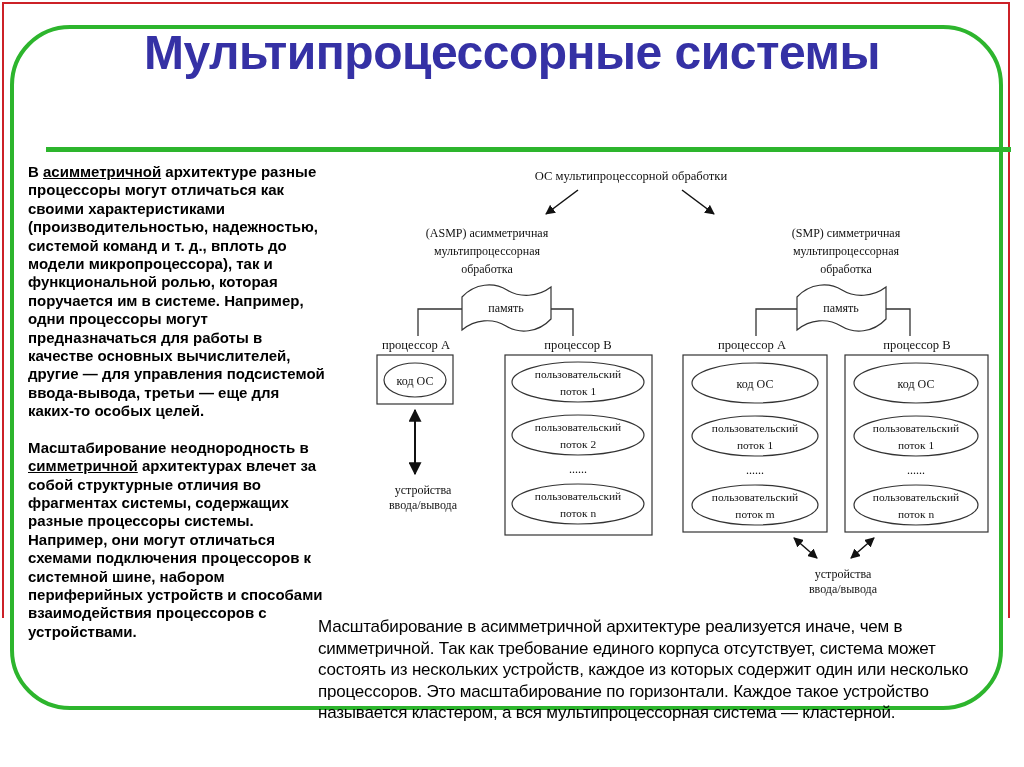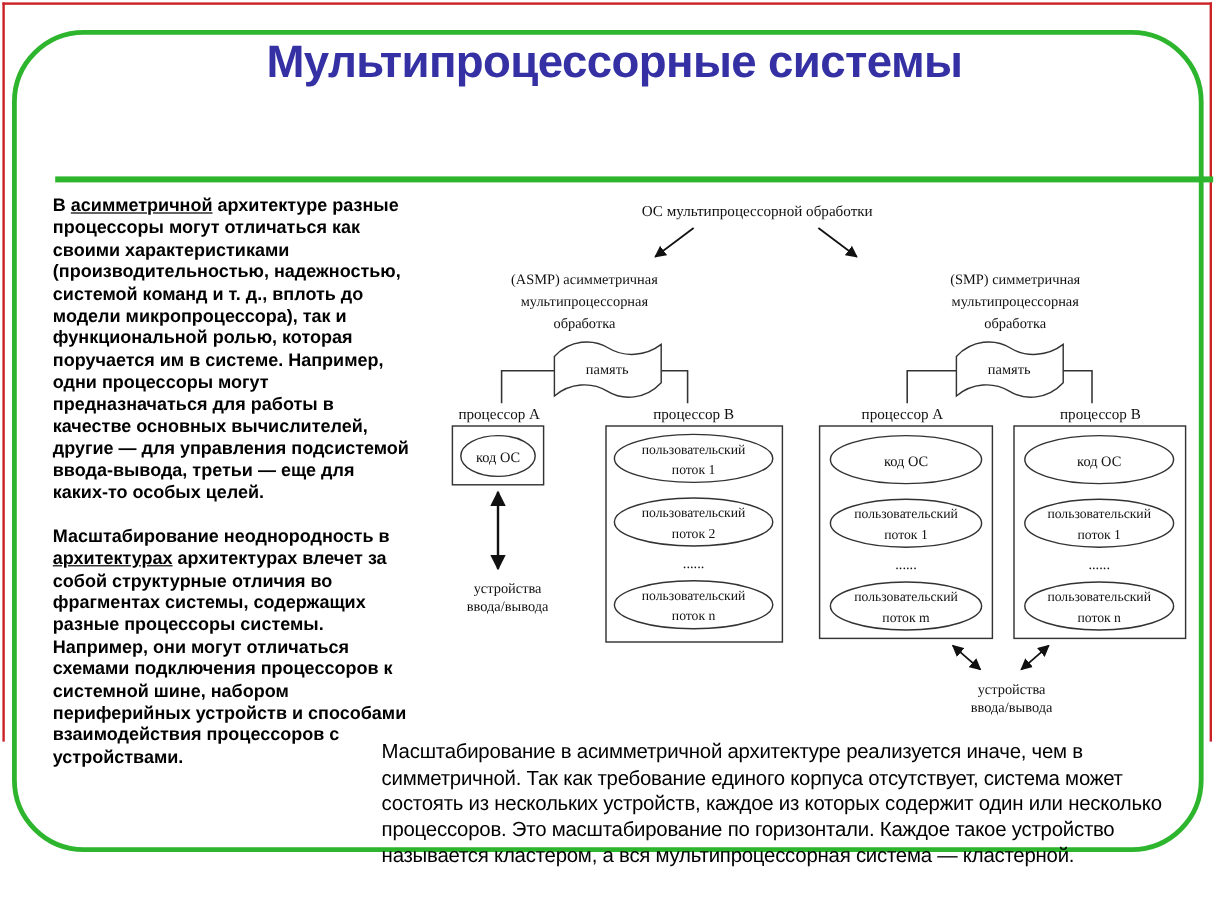--- a/index.html
+++ b/index.html
@@ -12,27 +12,27 @@
     border-top:2px solid #cc2127;border-left:2px solid #cc2127;border-right:2px solid #cc2127;
   }
   .green-frame{
     position:absolute;left:10px;top:25px;width:985px;height:677px;
     border:4px solid #2db52d;border-radius:60px;background:transparent;
   }
   .title-block{
     position:absolute;left:30px;top:29px;width:964px;text-align:center;
     color:#3531a5;font-weight:bold;
   }
-  .title-line1{font-size:38px;line-height:47px;letter-spacing:-0.5px;text-align:center;}
+  .title-line1{font-size:48px;line-height:47px;letter-spacing:-0.5px;text-align:center;}
   .title-line2{font-size:41px;line-height:47px;font-style:italic;margin-top:2px;letter-spacing:-0.5px;}
   .separator{
     position:absolute;left:46px;top:147px;width:965px;height:5px;background:#2db52d;
   }
   .left-col{
-    position:absolute;left:44px;top:163px;width:297px;
+    position:absolute;left:28px;top:163px;width:297px;
     font-size:15px;line-height:18.4px;font-weight:bold;color:#000000;
   }
   .left-col p{margin:0 0 18px 0;}
   .u{text-decoration:underline;}
   .bottom-text{
     position:absolute;left:318px;top:616px;width:678px;
     font-size:17px;line-height:21.6px;color:#000000;letter-spacing:-0.2px;
   }
   svg.diagram{position:absolute;left:358px;top:152px;}
   svg.diagram text{font-family:"Liberation Serif","DejaVu Serif",serif;fill:#111111;}
@@ -54,21 +54,21 @@
   <div class="green-frame"></div>
 
   <div class="title-block">
     <div class="title-line1">Мультипроцессорные системы</div>
   </div>
 
   <div class="separator"></div>
 
   <div class="left-col">
     <p><span>В </span><span class="u">асимметричной</span><span> архитектуре разные процессоры могут отличаться как своими характеристиками (производительностью, надежностью, системой команд и т. д., вплоть до модели микропроцессора), так и функциональной ролью, которая поручается им в системе. Например, одни процессоры могут предназначаться для работы в качестве основных вычислителей, другие — для управления подсистемой ввода-вывода, третьи — еще для каких-то особых целей.</span></p>
-    <p><span>Масштабирование неоднородность в </span><span class="u">архитектурах</span><span> архитектурах влечет за собой структурные отличия во фрагментах системы, содержащих разные процессоры системы. Например, они могут отличаться схемами подключения процессоров к системной шине, набором периферийных устройств и способами взаимодействия процессоров с устройствами.</span></p>
+    <p><span>Масштабирование неоднородность в </span><span class="u">симметричной</span><span> архитектурах влечет за собой структурные отличия во фрагментах системы, содержащих разные процессоры системы. Например, они могут отличаться схемами подключения процессоров к системной шине, набором периферийных устройств и способами взаимодействия процессоров с устройствами.</span></p>
   </div>
 
   <div class="bottom-text">Масштабирование в асимметричной архитектуре реализуется иначе, чем в симметричной. Так как требование единого корпуса отсутствует, система может состоять из нескольких устройств, каждое из которых содержит один или несколько процессоров. Это масштабирование по горизонтали. Каждое такое устройство называется кластером, а вся мультипроцессорная система — кластерной.</div>
 
   <svg class="diagram" width="648" height="465" viewBox="358 152 648 465">
     <defs>
       <marker id="arr" viewBox="0 0 10 10" refX="9" refY="5" markerWidth="6.5" markerHeight="6.5" orient="auto-start-reverse">
         <path d="M0,0 L10,5 L0,10 z" fill="#111111"></path>
       </marker>
     </defs>

